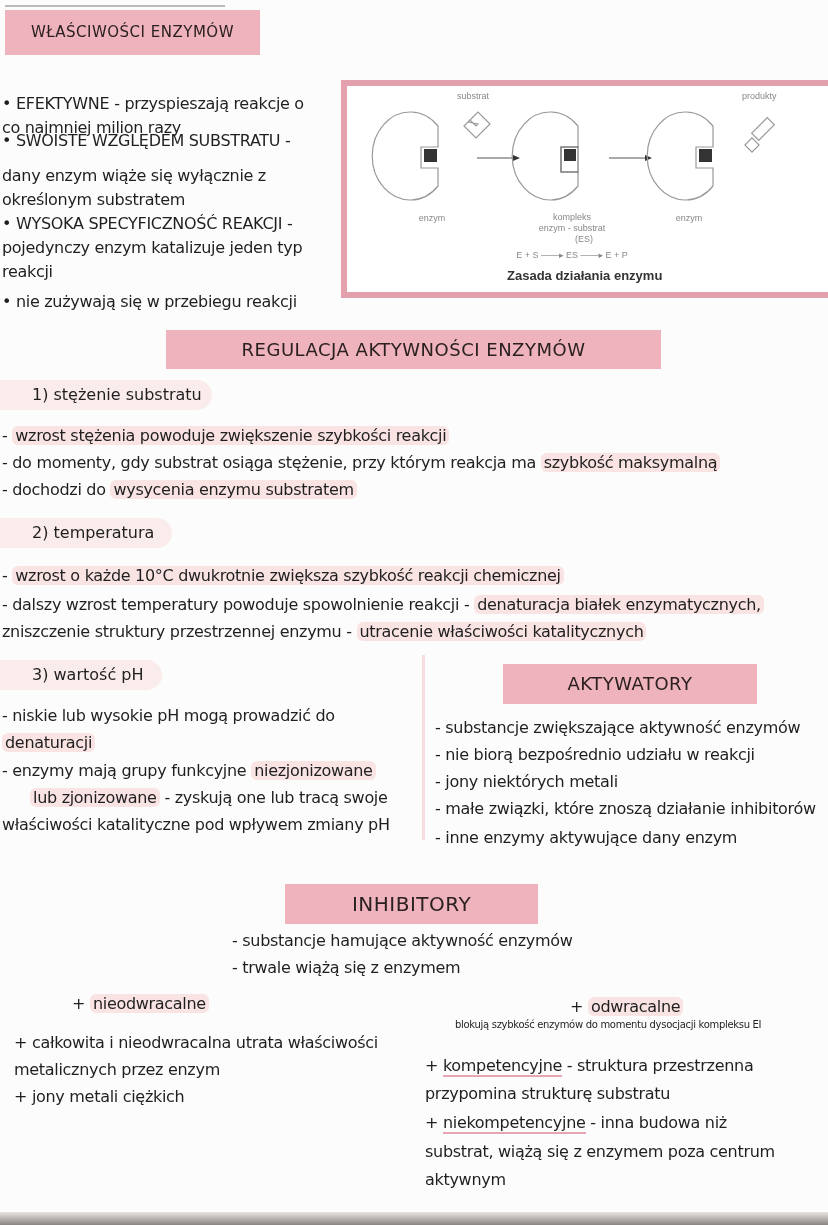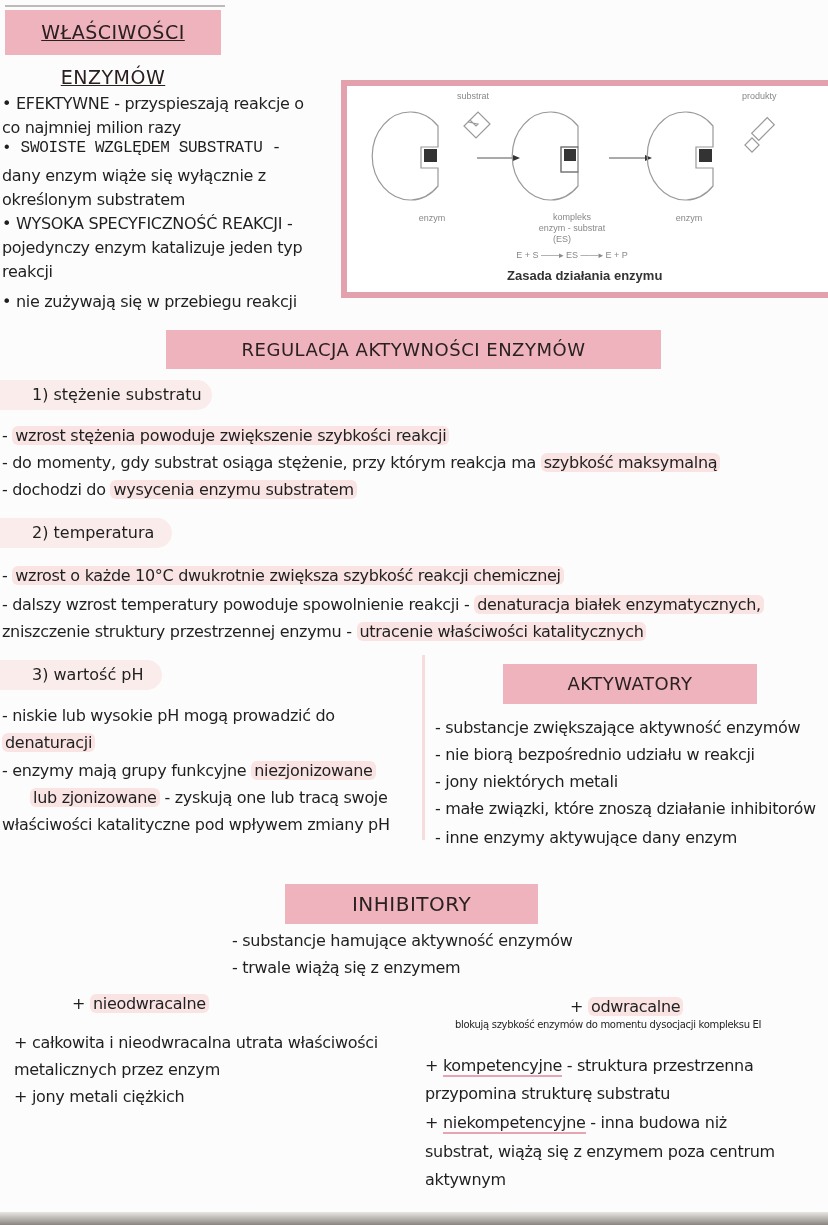--- a/index.html
+++ b/index.html
@@ -71,26 +71,26 @@
   .bottom-shadow {
     position: absolute; left: 0; top: 1212px; width: 828px; height: 13px;
     background: linear-gradient(#e8e6e3, #8a8580);
   }
 </style>
 </head>
 <body>
 
 <div class="top-rule"></div>
 
-<div class="banner" style="left:5px; top:10px; width:216px; height:45px; line-height:45px; font-size:19px;text-decoration:underline;">WŁAŚCIWOŚCI ENZYMÓW</div>
+<div class="banner" style="left:5px; top:10px; width:255px; height:45px; line-height:45px; font-size:15px;">WŁAŚCIWOŚCI ENZYMÓW</div>
 
 <div>
   <div class="txt" style="left:2px; top:92px;">• EFEKTYWNE - przyspieszają reakcje o</div>
   <div class="txt" style="left:2px; top:116px;">co najmniej milion razy</div>
-  <div class="txt" style="left:2px; top:136px;font-family:Liberation Mono, monospace;">• SWOISTE WZGLĘDEM SUBSTRATU -</div>
+  <div class="txt" style="left:2px; top:129px;">• SWOISTE WZGLĘDEM SUBSTRATU -</div>
   <div class="txt" style="left:2px; top:164px;">dany enzym wiąże się wyłącznie z</div>
   <div class="txt" style="left:2px; top:188px;">określonym substratem</div>
   <div class="txt" style="left:2px; top:212px;">• WYSOKA SPECYFICZNOŚĆ REAKCJI -</div>
   <div class="txt" style="left:2px; top:236px;">pojedynczy enzym katalizuje jeden typ</div>
   <div class="txt" style="left:2px; top:260px;">reakcji</div>
   <div class="txt" style="left:2px; top:290px;">• nie zużywają się w przebiegu reakcji</div>
 </div>
 
 <div class="diagram">
   <svg width="466" height="206" style="position:absolute;left:0;top:0;">
@@ -114,21 +114,21 @@
     <rect x="352" y="63" width="13" height="13" fill="#333"></rect>
 
     <rect x="411" y="32" width="10" height="22" fill="none" stroke="#999" stroke-width="1.2" transform="rotate(45 416 43)"></rect>
     <rect x="400" y="54" width="10" height="10" fill="none" stroke="#999" stroke-width="1.2" transform="rotate(45 405 59)"></rect>
   </svg>
   <div class="dlabel" style="left:110px; top:5px;">substrat</div>
   <div class="dlabel" style="left:395px; top:5px;">produkty</div>
   <div class="dlabel" style="left:55px; top:127px; width:60px;">enzym</div>
   <div class="dlabel" style="left:175px; top:126px; width:100px;">kompleks</div>
   <div class="dlabel" style="left:175px; top:137px; width:100px;">enzym - substrat</div>
-  <div class="dlabel" style="left:165px; top:148px; width:100px;">(ES)</div>
+  <div class="dlabel" style="left:187px; top:148px; width:100px;">(ES)</div>
   <div class="dlabel" style="left:312px; top:127px; width:60px;">enzym</div>
   <div class="dlabel" style="left:125px; top:164px; width:200px;">E + S ——▸ ES ——▸ E + P</div>
   <div class="caption" style="left:160px; top:182px;">Zasada działania enzymu</div>
 </div>
 
 <div class="banner" style="left:166px; top:330px; width:495px; height:39px; line-height:39px; font-size:18px;">REGULACJA AKTYWNOŚCI ENZYMÓW</div>
 
 <div class="sub-pill" style="left:0; top:380px; width:180px;">1) stężenie substratu</div>
 <div class="txt" style="left:2px; top:424px;">
   <span>- </span><span class="hl">wzrost stężenia powoduje zwiększenie szybkości reakcji</span>

